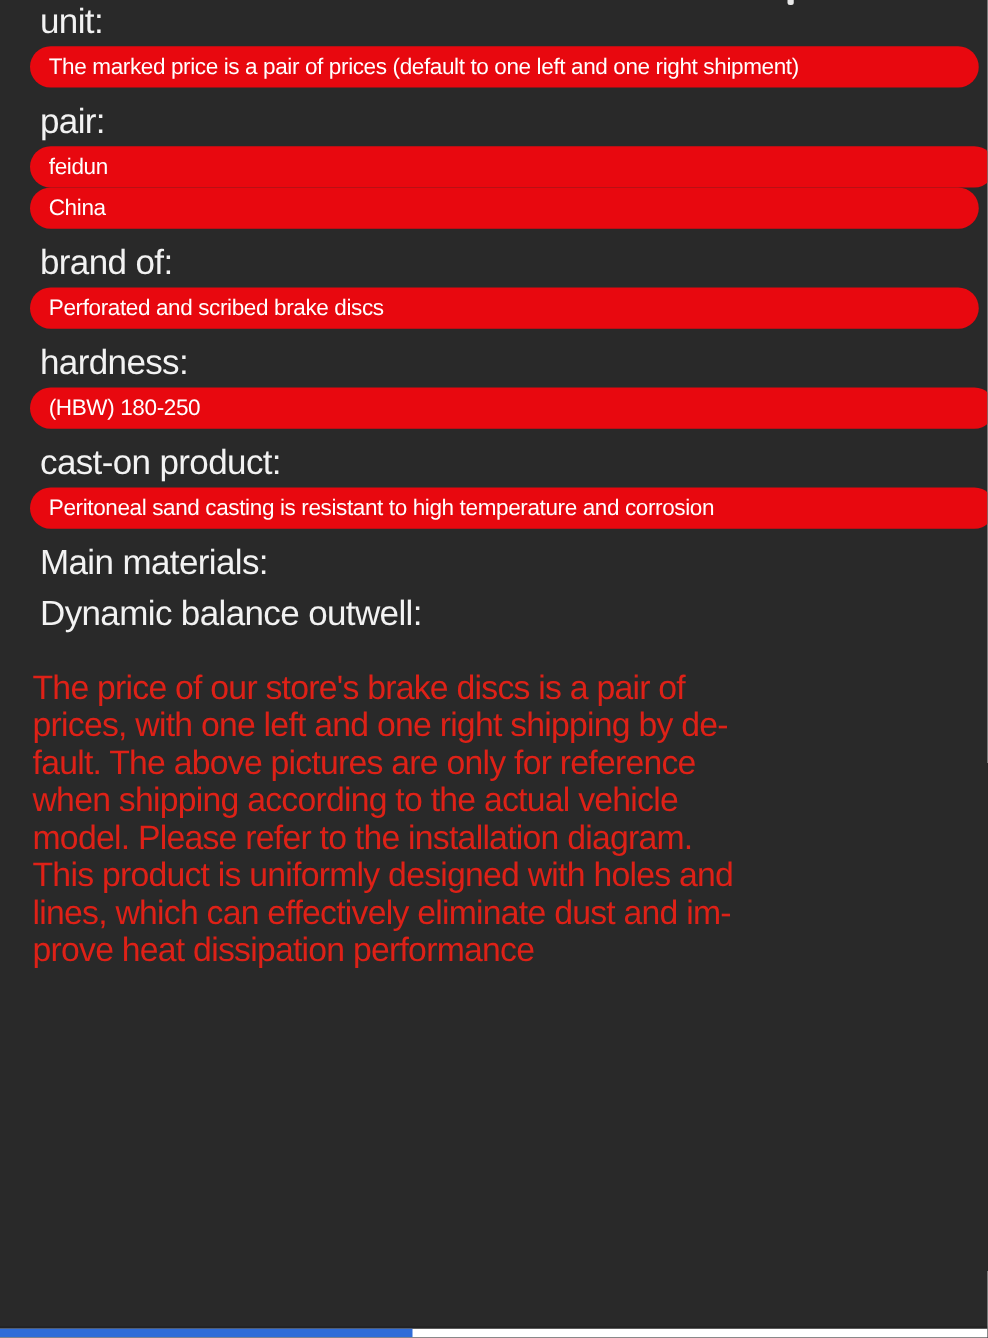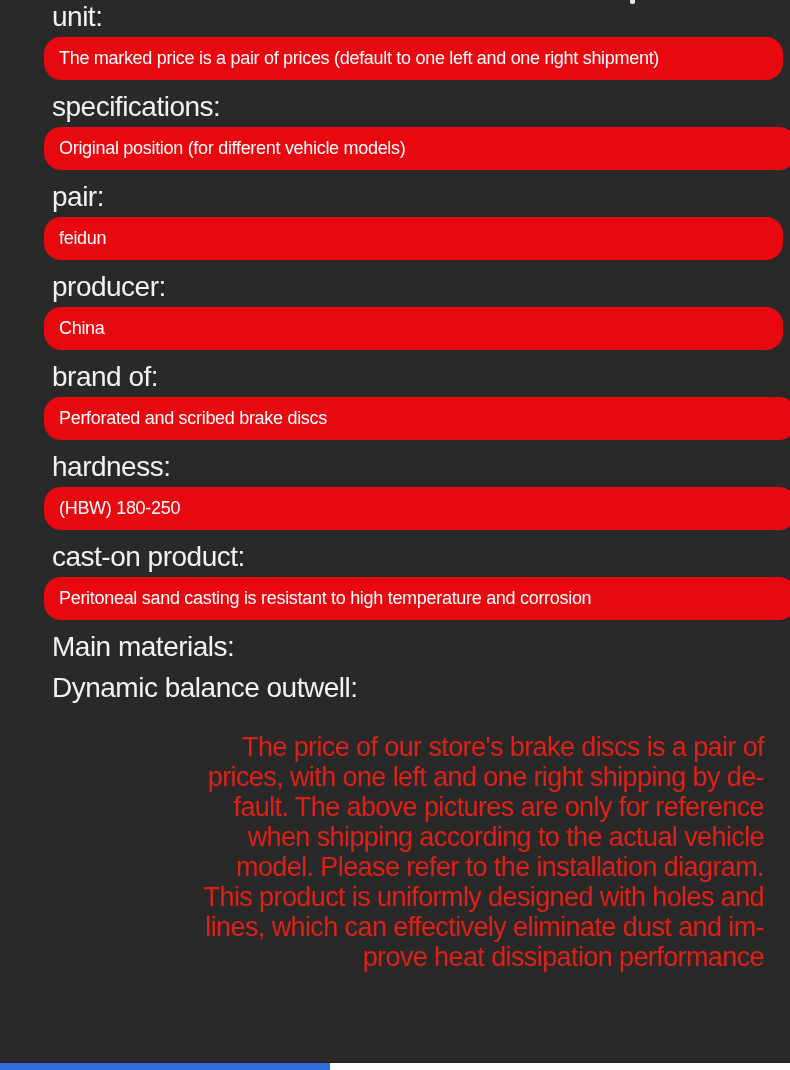--- a/index.html
+++ b/index.html
@@ -4,54 +4,54 @@
 <style>
   html, body { margin: 0; padding: 0; }
   .page {
     position: relative;
     width: 790px;
     height: 1070px;
     background: #292929;
     overflow: hidden;
     font-family: "Liberation Sans", sans-serif;
   }
-  .content { padding-top: 0; padding-left: 20px; }
+  .content { padding-top: 0; }
   .spec-section { }
   .spec-label {
     color: #f2f2f2;
     font-size: 28px;
     line-height: 29px;
     letter-spacing: -0.5px;
     margin: 12px 0 6px 32px;
   }
   .spec-section:first-child .spec-label { margin-top: 2px; }
   .spec-pill {
     box-sizing: border-box;
     margin: 0 7px 0 24px;
-    height: 43px;
+    height: 33px;
     background: #e8080f;
     border-radius: 17px;
     display: flex;
     align-items: center;
     padding-left: 15px;
     color: #ffffff;
     font-size: 18px;
     letter-spacing: -0.3px;
     white-space: nowrap;
     overflow: hidden;
   }
   
   .spec-section:nth-child(2) .spec-pill,
   .spec-section:nth-child(5) .spec-pill,
   .spec-section:nth-child(6) .spec-pill,
   .spec-section:nth-child(7) .spec-pill { margin-right: -6px; }
   .notice {
     margin-top: 30px;
     padding: 0 26px;
-    text-align: right;
+    text-align: left;
     color: #de2117;
     font-size: 27px;
     line-height: 30px;
     letter-spacing: -0.6px;
     white-space: pre-line;
   }
   .stray-dot {
     position: absolute;
     left: 630px;
     top: 0;
@@ -91,32 +91,27 @@
 <div class="page">
   <div class="stray-dot"></div>
 
   <div class="content">
 
     <div class="spec-section">
       <div class="spec-label">unit:</div>
       <div class="spec-pill">The marked price is a pair of prices (default to one left and one right shipment)</div>
     </div>
 
-    <div class="spec-section">
-      <div class="spec-label">specifications:</div>
-      <div class="spec-pill">Original position (for different vehicle models)</div>
-    </div>
 
     <div class="spec-section">
       <div class="spec-label">pair:</div>
       <div class="spec-pill">feidun</div>
     </div>
 
     <div class="spec-section">
-      <div class="spec-label">producer:</div>
       <div class="spec-pill">China</div>
     </div>
 
     <div class="spec-section">
       <div class="spec-label">brand of:</div>
       <div class="spec-pill">Perforated and scribed brake discs</div>
     </div>
 
     <div class="spec-section">
       <div class="spec-label">hardness:</div>

